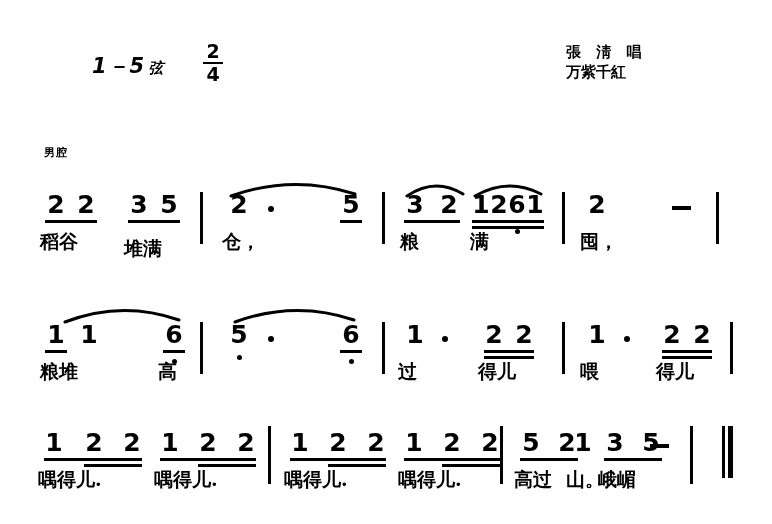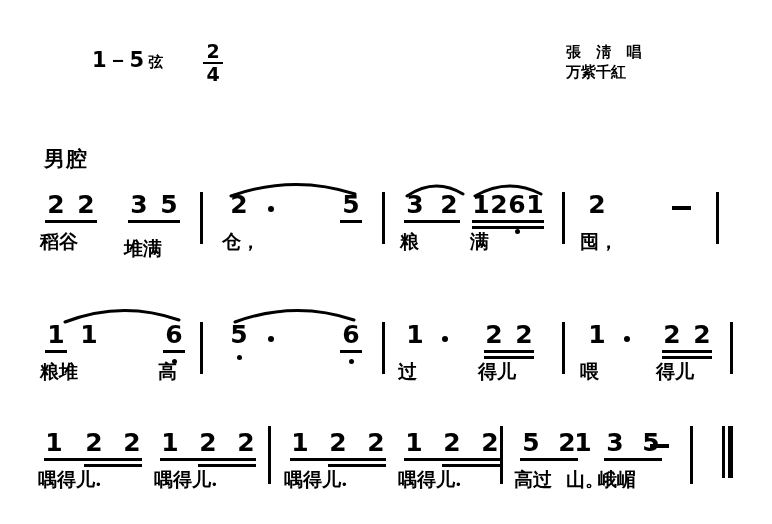--- a/index.html
+++ b/index.html
@@ -10,24 +10,25 @@
     color:#000;
     overflow:hidden;
     position:relative;
   }
   .sheet{position:relative;width:772px;height:524px;}
 
   
   .header{position:absolute;left:0;top:0;width:772px;height:130px;}
 
   .keysig{
-    position:absolute;left:92px;top:46px;
+    position:absolute;left:92px;top:52px;
     font-family:"DejaVu Sans", sans-serif;
     font-weight:bold;font-size:21px;letter-spacing:1px;
     white-space:nowrap;
+    font-style:italic;
   }
   .keysig .xian{font-size:15px;margin-left:3px;}
 
   .timesig{
     position:absolute;left:200px;top:42px;
     font-family:"DejaVu Sans", sans-serif;
     font-weight:bold;font-size:19px;
     text-align:center;line-height:1.02;
     width:26px;
   }
@@ -59,21 +60,21 @@
     font-size:15px;
     line-height:1.35;
     white-space:nowrap;
   }
   .credits .c1{letter-spacing:5px;}
   .credits .c2{letter-spacing:0px;}
 
   .voicelabel{
     position:absolute;left:44px;top:145px;
     font-family:"DejaVu Serif", serif;
-    font-weight:bold;font-size:21px;letter-spacing:1px;
+    font-weight:bold;font-size:11px;letter-spacing:1px;
   }
 
   
   .system{position:absolute;left:0;width:772px;height:128px;}
   .sysrow{position:absolute;left:0;top:0;width:772px;height:128px;}
 
   .barline{
     position:absolute;top:22px;
     width:3px;height:52px;background:#000;
   }

